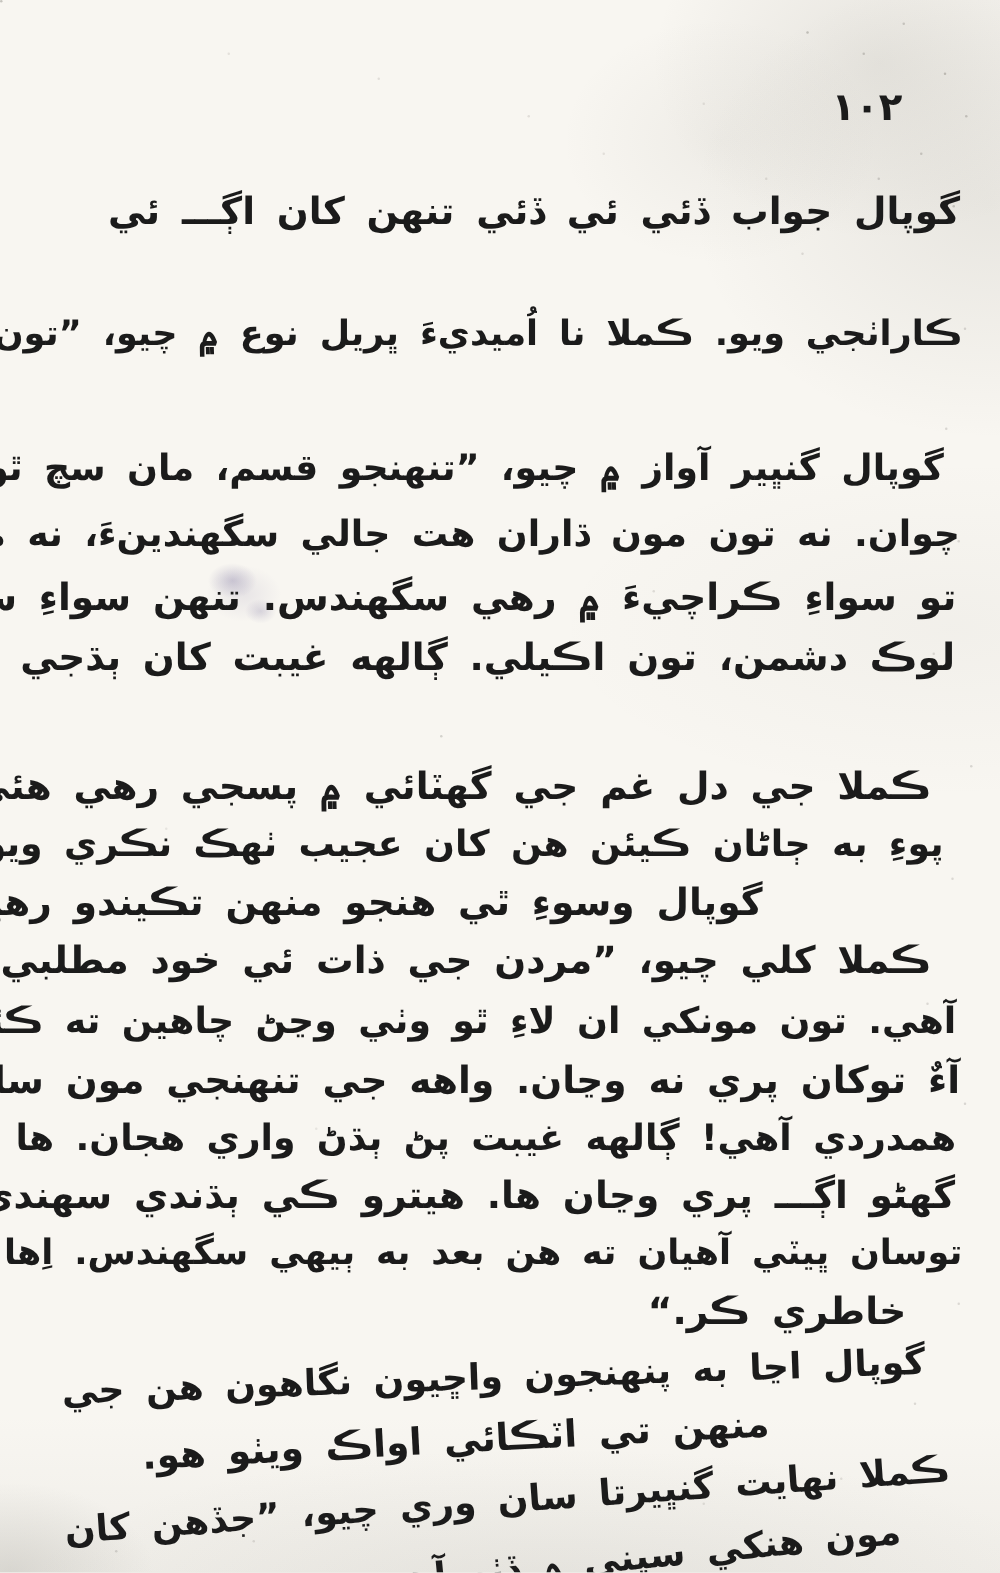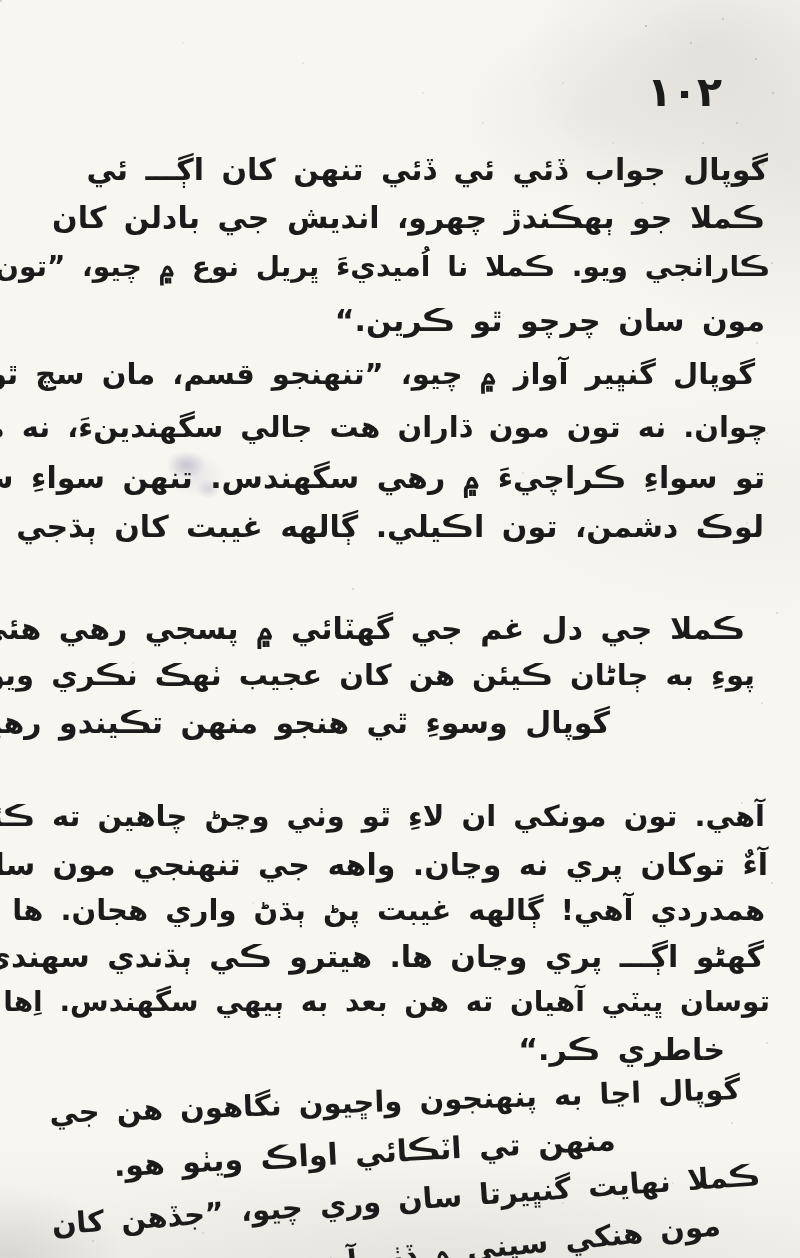--- a/index.html
+++ b/index.html
@@ -49,21 +49,21 @@
       302px 62px 0 rgba(105,102,95,.16), 182px 42px 0 rgba(105,102,95,.14),
       422px 92px 0 rgba(105,102,95,.16), 522px 472px 0 rgba(105,102,95,.18),
       352px 588px 0 rgba(105,102,95,.25), 92px 1240px 0 rgba(105,102,95,.22),
       202px 1232px 0 rgba(105,102,95,.18), 562px 1202px 0 rgba(105,102,95,.16),
       482px 122px 0 rgba(105,102,95,.14), 562px 82px 0 rgba(105,102,95,.14),
       612px 142px 0 rgba(105,102,95,.16), 252px 902px 0 rgba(105,102,95,.12),
       132px 662px 0 rgba(105,102,95,.12), 672px 1182px 0 rgba(105,102,95,.16);
   }
   .page-number{
     position:absolute;top:68px;right:78px;
-    font-size:41px;font-weight:bold;color:#1b1b1b;
+    font-size:31px;font-weight:bold;color:#1b1b1b;
     letter-spacing:3px;
   }
   .ln{
     position:absolute;
     direction:rtl;white-space:nowrap;
     font-size:30px;font-weight:bold;color:#1b1b1b;
     word-spacing:7px;letter-spacing:0.5px;
     transform-origin:right center;
   }
   .l1 {top:152px; right:32px;}
@@ -94,30 +94,29 @@
 <body>
 
 <div class="scan-page">
   <div class="texture"></div>
   <div class="specks"></div>
   <div class="smudge"></div>
 
   <div class="page-number">١٠٢</div>
 
   <div class="ln l1">گوپال جواب ڏئي ئي ڏئي تنهن کان اڳـــ ئي</div>
-  <div class="ln l2">ڪملا جو ٻهڪندڙ چهرو، انديش جي بادلن کان</div>
   <div class="ln l3">ڪاراٺجي ويو. ڪملا نا اُميديءَ ڀريل نوع ۾ چيو، ”تون</div>
-  <div class="ln l4">مون سان چرچو ٿو ڪرين.“</div>
   <div class="ln l5">گوپال گنڀير آواز ۾ چيو، ”تنهنجو قسم، مان سچ ٿو</div>
   <div class="ln l6">چوان. نه تون مون ڌاران هت جالي سگهندينءَ، نه مان</div>
   <div class="ln l7">تو سواءِ ڪراچيءَ ۾ رهي سگهندس. تنهن سواءِ سارو</div>
   <div class="ln l8">لوڪ دشمن، تون اڪيلي. ڳالهه غيبت کان ٻڌجي ڪٿي</div>
   <div class="ln l10">ڪملا جي دل غم جي گهٽائي ۾ پسجي رهي هئي،</div>
   <div class="ln l11">پوءِ به ڄاڻان ڪيئن هن کان عجيب ٺهڪ نڪري ويو.</div>
   <div class="ln l12">گوپال وسوءِ ٿي هنجو منهن تڪيندو رهيو.</div>
+  <div class="ln l13">ڪملا کلي چيو، ”مردن جي ذات ئي خود مطلبي</div>
   <div class="ln l14">آهي. تون مونکي ان لاءِ ٿو وٺي وڃڻ چاهين ته ڪٿي</div>
   <div class="ln l15">آءٌ توکان پري نه وڃان. واهه جي تنهنجي مون سان</div>
   <div class="ln l16">همدردي آهي! ڳالهه غيبت پڻ ٻڌڻ واري هجان. ها نه</div>
   <div class="ln l17">گهڻو اڳـــ پري وڃان ها. هيترو ڪي ٻڌندي سهندي</div>
   <div class="ln l18">توسان ڀيٽي آهيان ته هن بعد به ٻيهي سگهندس. اِها</div>
   <div class="ln l19">خاطري ڪر.“</div>
   <div class="ln l20">گوپال اڃا به پنهنجون واڇيون نگاهون هن جي</div>
   <div class="ln l21">منهن تي اٽڪائي اواڪ ويٺو هو.</div>
   <div class="ln l22">ڪملا نهايت گنڀيرتا سان وري چيو، ”جڏهن کان</div>
   <div class="ln l23">مون هنکي سڀني ۾ ڏٺو آهي ۽ ائين چوندو ٻڌو آهي</div>

